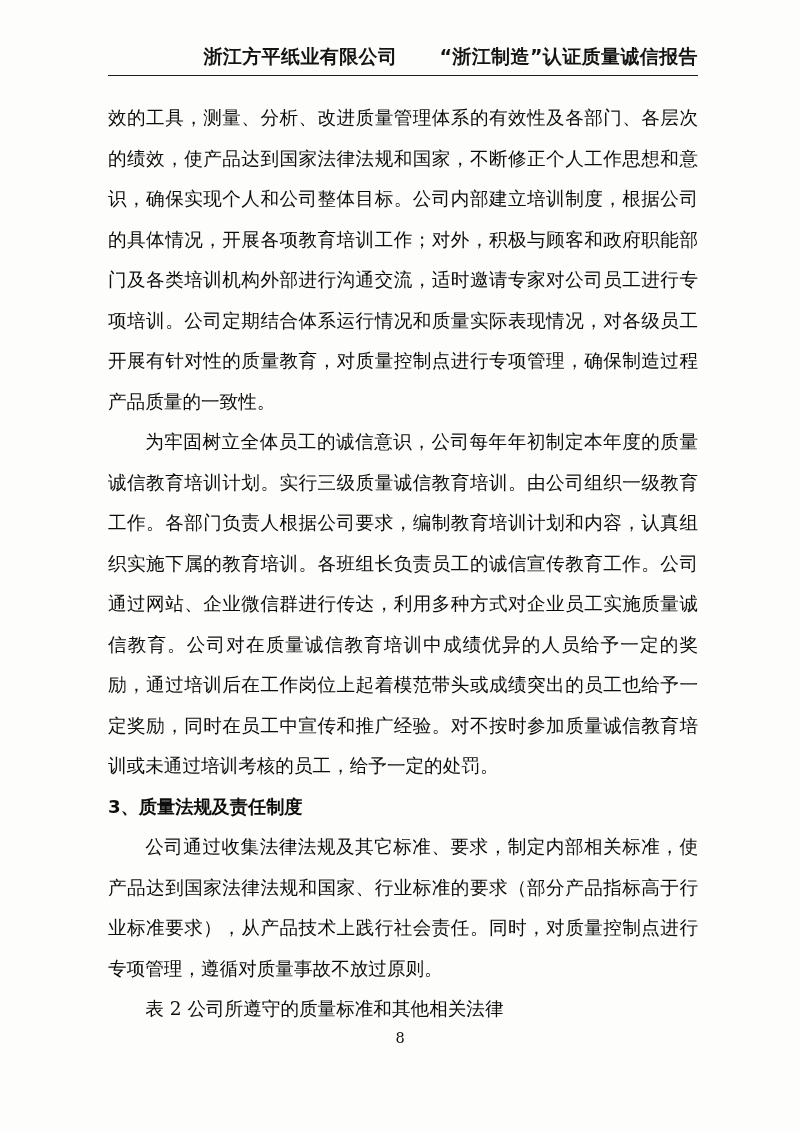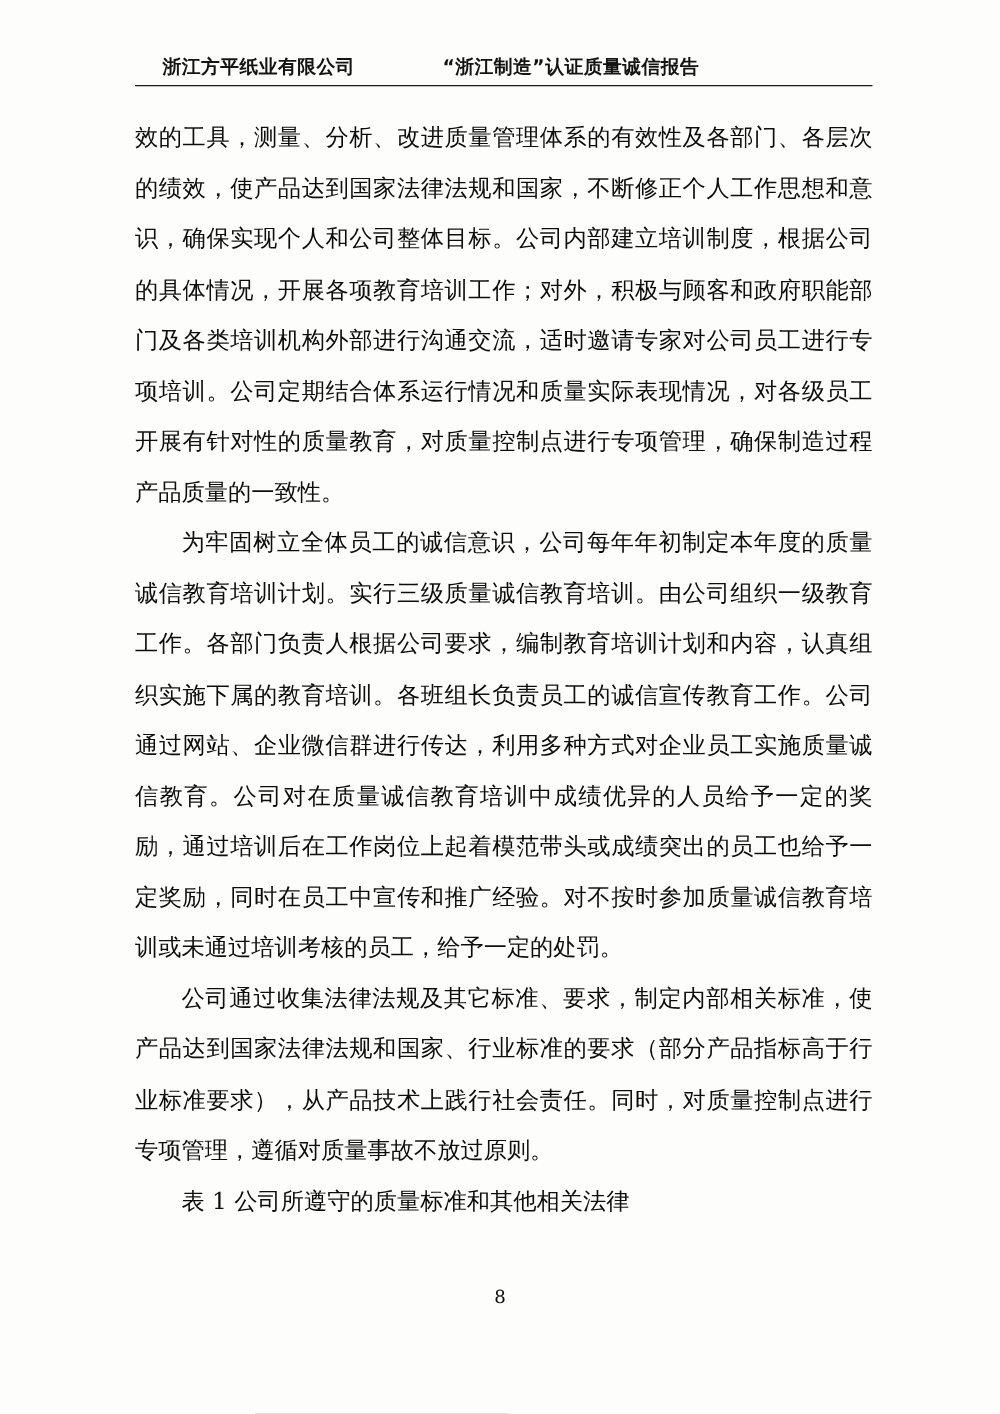--- a/index.html
+++ b/index.html
@@ -25,35 +25,35 @@
     position: absolute;
     left: 108px;
     top: 44px;
     width: 590px;
     height: 1010px;
   }
   .header {
     display: flex;
     flex-direction: row;
     align-items: baseline;
-    justify-content: flex-start;
+    justify-content: flex-end;
     font-family: "DejaVu Sans", "Liberation Sans", sans-serif;
     font-weight: bold;
-    font-size: 15px;
+    font-size: 19px;
     color: #141414;
     letter-spacing: 0.4px;
     padding-bottom: 5px;
     border-bottom: 1.3px solid #1a1a1a;
     white-space: nowrap;
   }
   .header-left {
     margin-left: 22px;
   }
   .header-right {
-    margin-left: 70px;
+    margin-left: 42px;
   }
   .body-text {
     margin-top: 22px;
     font-size: 18.6px;
     line-height: 40.5px;
     color: #0d0d0d;
     text-align: justify;
     text-justify: inter-ideograph;
   }
   p {
@@ -93,19 +93,20 @@
   <div class="page-inner">
 
     <div class="header">
       <span class="header-left">浙江方平纸业有限公司</span>
       <span class="header-right">“浙江制造”认证质量诚信报告</span>
     </div>
 
     <div class="body-text">
       <p>效的工具，测量、分析、改进质量管理体系的有效性及各部门、各层次的绩效，使产品达到国家法律法规和国家，不断修正个人工作思想和意识，确保实现个人和公司整体目标。公司内部建立培训制度，根据公司的具体情况，开展各项教育培训工作；对外，积极与顾客和政府职能部门及各类培训机构外部进行沟通交流，适时邀请专家对公司员工进行专项培训。公司定期结合体系运行情况和质量实际表现情况，对各级员工开展有针对性的质量教育，对质量控制点进行专项管理，确保制造过程产品质量的一致性。</p>
       <p class="indent">为牢固树立全体员工的诚信意识，公司每年年初制定本年度的质量诚信教育培训计划。实行三级质量诚信教育培训。由公司组织一级教育工作。各部门负责人根据公司要求，编制教育培训计划和内容，认真组织实施下属的教育培训。各班组长负责员工的诚信宣传教育工作。公司通过网站、企业微信群进行传达，利用多种方式对企业员工实施质量诚信教育。公司对在质量诚信教育培训中成绩优异的人员给予一定的奖励，通过培训后在工作岗位上起着模范带头或成绩突出的员工也给予一定奖励，同时在员工中宣传和推广经验。对不按时参加质量诚信教育培训或未通过培训考核的员工，给予一定的处罚。</p>
+      <p class="section-heading">3、质量法规及责任制度</p>
       <p class="indent">公司通过收集法律法规及其它标准、要求，制定内部相关标准，使产品达到国家法律法规和国家、行业标准的要求（部分产品指标高于行业标准要求），从产品技术上践行社会责任。同时，对质量控制点进行专项管理，遵循对质量事故不放过原则。</p>
-      <p class="table-caption">表 1 公司所遵守的质量标准和其他相关法律</p>
+      <p class="table-caption">表 2 公司所遵守的质量标准和其他相关法律</p>
     </div>
 
   </div>
   <div class="page-number">8</div>
 </div>
 
 </body></html>

